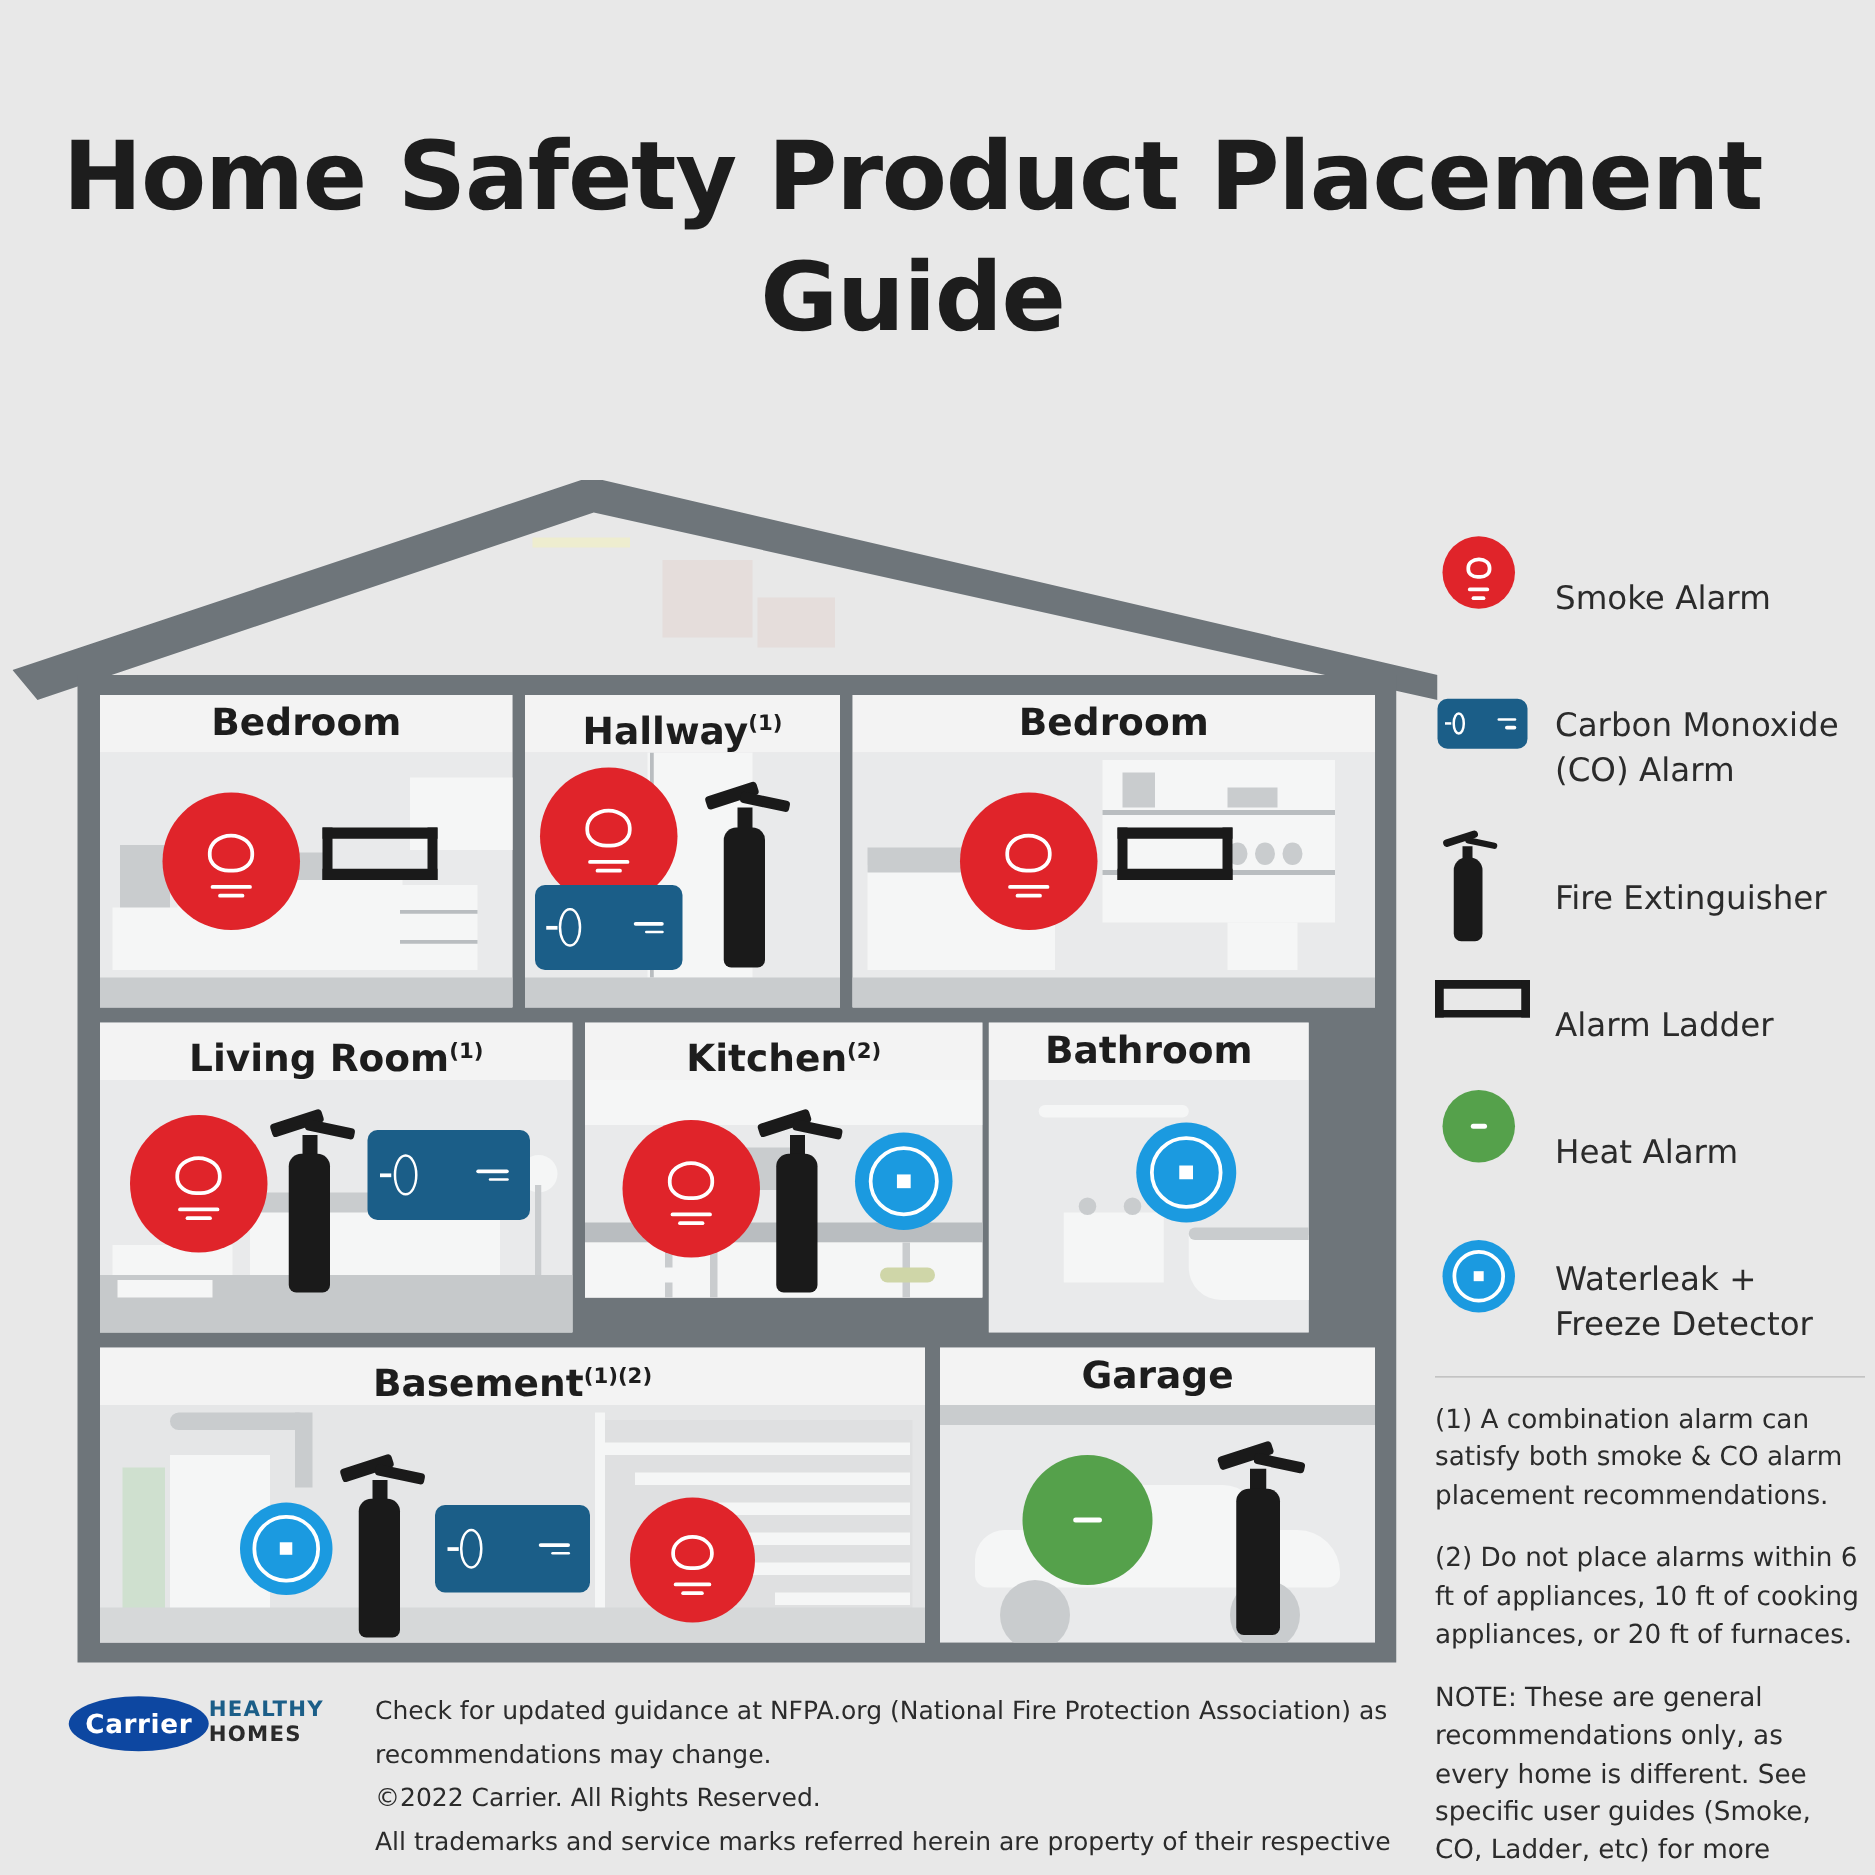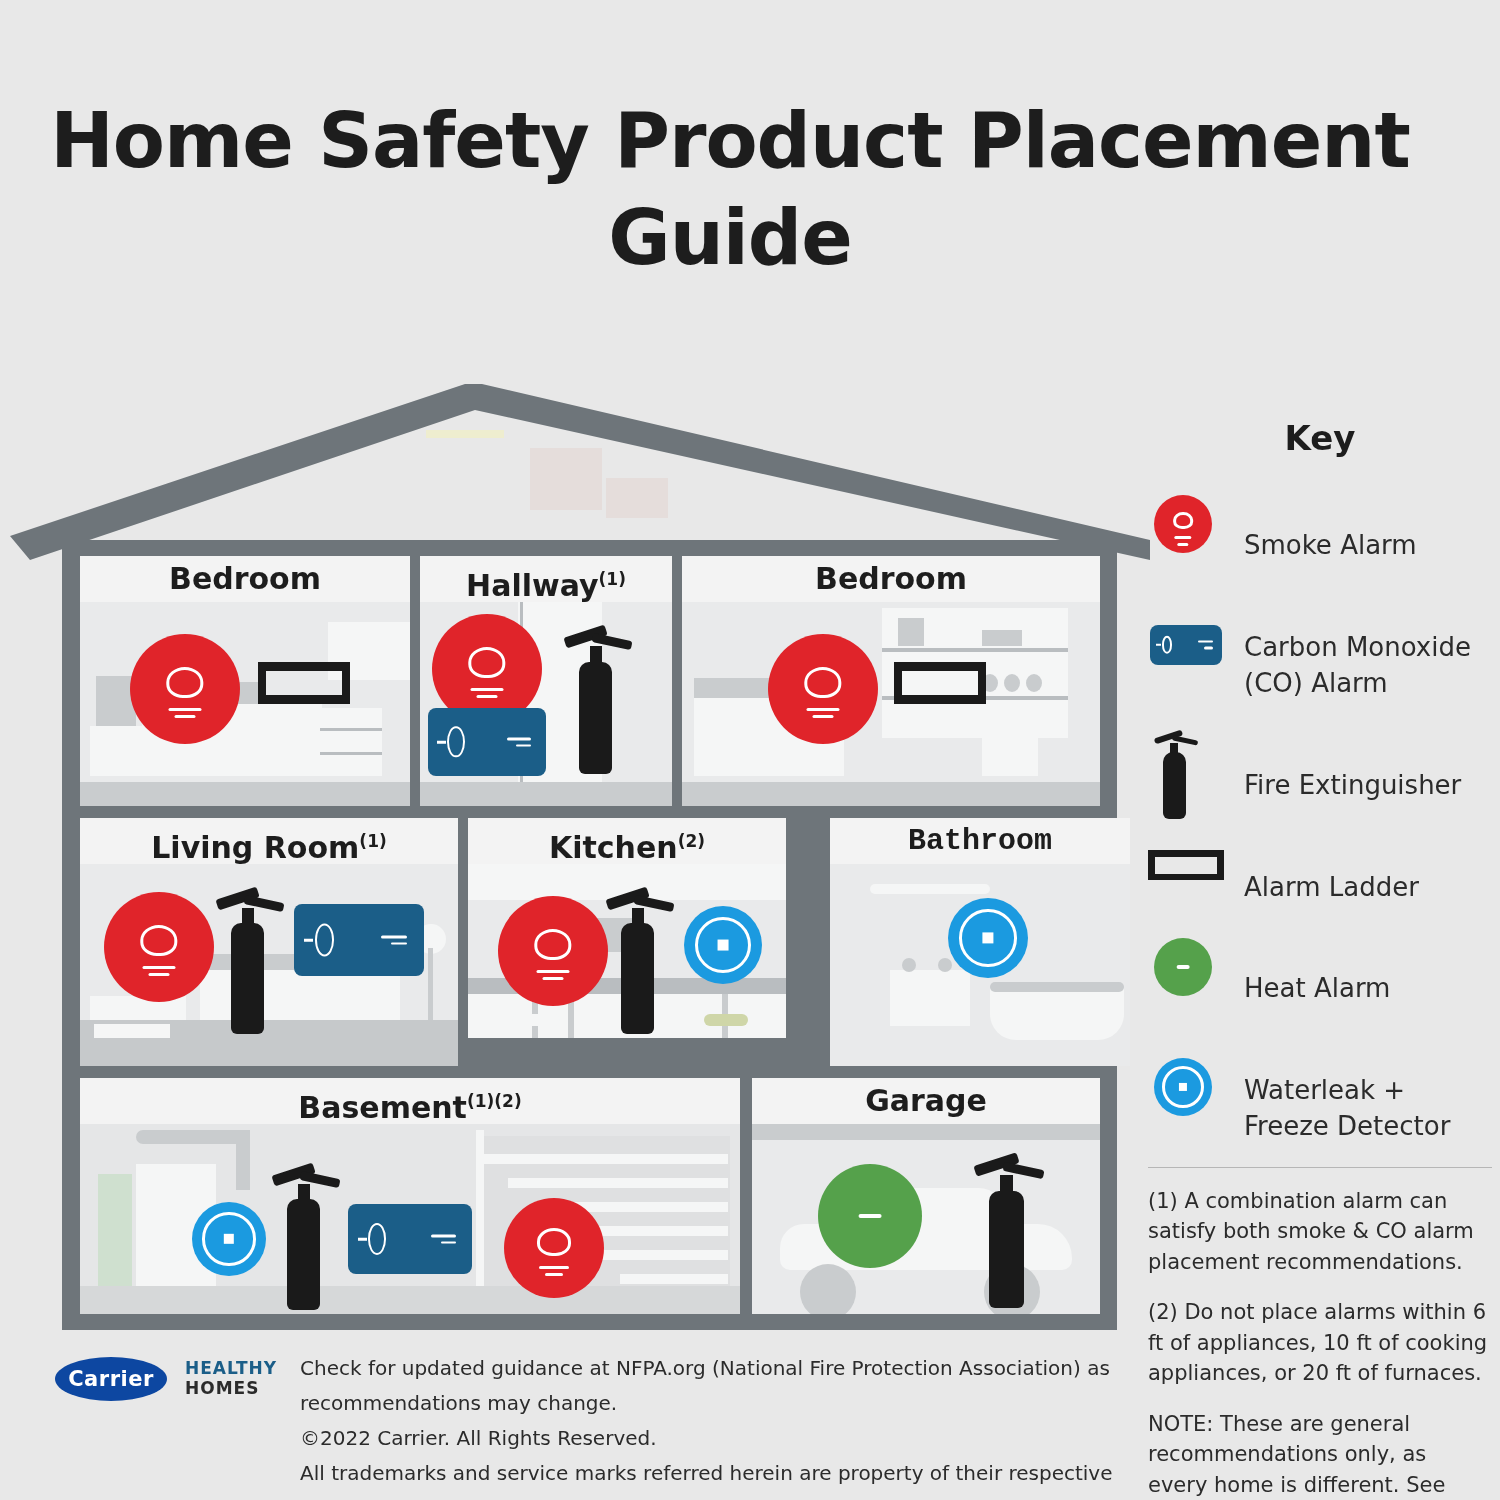--- a/index.html
+++ b/index.html
@@ -321,21 +321,20 @@
     border-radius: 50%;
     background: #0d47a1;
     color: #fff;
     font-size: 21px;
     font-weight: bold;
     text-align: center;
     line-height: 44px;
     letter-spacing: .5px;
   }
   #healthy-homes {
-    margin-left: 18px;
     line-height: 1.15;
     color: #1b5e88;
     font-size: 17px;
     font-weight: bold;
     letter-spacing: 1px;
   }
   #healthy-homes .hh2 { color: #2b2b2b; }
   #footer-text {
     position: absolute;
     left: 300px;
@@ -512,21 +511,21 @@
           <div class="handle"></div>
           <div class="neck"></div>
           <div class="body"></div>
       </div>
       <div class="water" style="left:216px;top:88px;width:78px;height:78px;">
         <div class="r1"></div>
           <div class="sq"></div>
       </div>
     </div>
 
-    <div class="room" style="left:768px;top:278px;width:300px;height:248px;font-family:Liberation Mono, monospace;">
+    <div class="room" style="left:729px;top:278px;width:256px;height:248px;">
       <div class="room-label">Bathroom</div>
       <div class="fx-l" style="left:0;top:46px;width:100%;height:202px;"></div>
       <div class="fx-w" style="left:40px;top:66px;width:120px;height:10px;border-radius:5px;"></div>
       <div class="fx-w" style="left:60px;top:152px;width:80px;height:56px;"></div>
       <div class="fx" style="left:72px;top:140px;width:14px;height:14px;border-radius:50%;"></div>
       <div class="fx" style="left:108px;top:140px;width:14px;height:14px;border-radius:50%;"></div>
       <div class="fx-w" style="left:160px;top:170px;width:134px;height:52px;border-radius:0 0 26px 26px;"></div>
       <div class="fx" style="left:160px;top:164px;width:134px;height:10px;border-radius:5px;"></div>
       <div class="water" style="left:118px;top:80px;width:80px;height:80px;">
         <div class="r1"></div>
@@ -599,21 +598,20 @@
           <div class="handle"></div>
           <div class="neck"></div>
           <div class="body"></div>
       </div>
     </div>
 
   </div>
 </div>
 
 <div id="key">
-  <div id="key-title">Key</div>
 
   <div class="key-row">
     <div class="key-icon">
       <div class="smoke" style="left:6px;top:2px;width:58px;height:58px;">
         <div class="ring"></div>
           <div class="bars">
             <i></i>
             <i></i>
           </div>
       </div>

